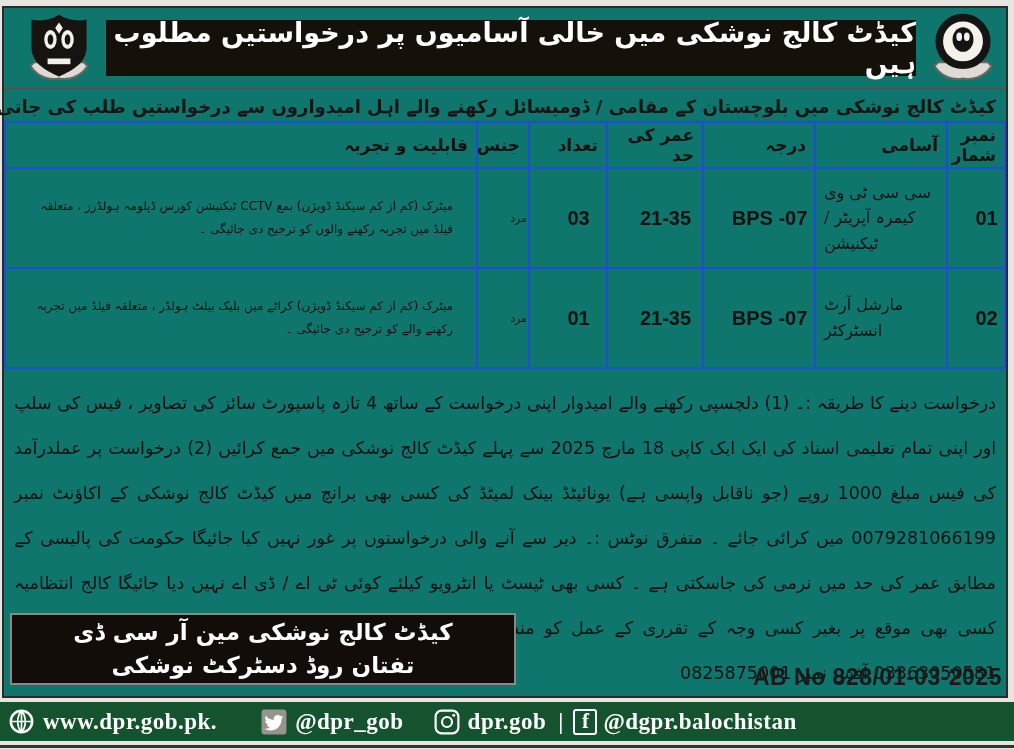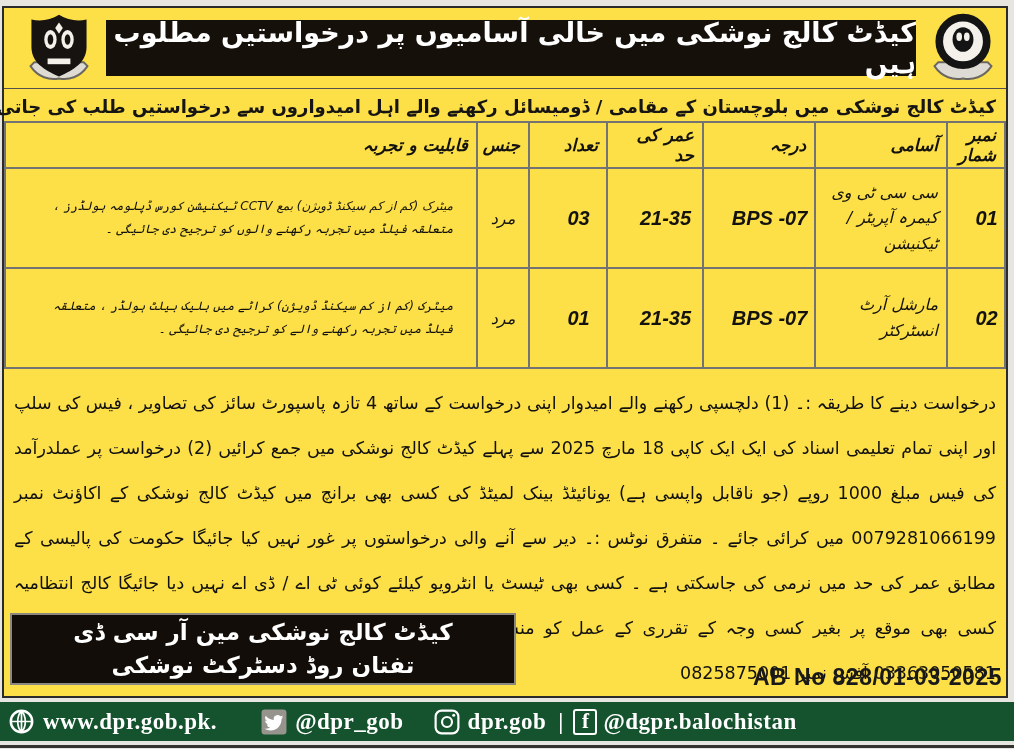--- a/index.html
+++ b/index.html
@@ -1,46 +1,46 @@
 <!DOCTYPE html>
 <html lang="ur"><head>
 <meta charset="utf-8">
 <style>
   html,body{margin:0;padding:0;width:1014px;height:749px;overflow:hidden;
     background:#e7e5e0;font-family:"DejaVu Sans",sans-serif;}
   .page{position:relative;width:1014px;height:749px;background:#e7e5e0;}
 
   
   .ad{position:absolute;left:2px;top:6px;width:1006px;height:692px;
-      border:2px solid #2b2b2b;background:#fde047;box-sizing:border-box;}
+      border:2px solid #2b2b2b;background:#0f766e;box-sizing:border-box;}
 
   
   .header{position:relative;height:80px;border-bottom:1px solid #55504a;}
   .crest{position:absolute;top:3px;width:82px;height:76px;}
   .crest.left{left:14px;}
   .crest.right{right:2px;}
   .banner{position:absolute;left:102px;right:90px;top:12px;height:56px;
       background:#16100b;color:#fff;display:flex;align-items:center;justify-content:center;
       direction:rtl;font-size:27px;font-weight:bold;letter-spacing:0.5px;}
 
   
   .intro{direction:rtl;text-align:right;padding:7px 10px 3px 10px;font-size:18px;
       color:#171513;font-weight:700;height:32px;box-sizing:border-box;white-space:nowrap;}
 
   
   table.vac{width:100%;border-collapse:collapse;direction:rtl;table-layout:fixed;
       border-top:2px solid #2b2b2b;}
-  table.vac th,table.vac td{border:2px solid #737373;box-sizing:border-box;color:#14120f;font-style:italic;}
+  table.vac th,table.vac td{border:2px solid #1d4ed8;box-sizing:border-box;color:#14120f;}
   table.vac thead tr{height:40px;}
   table.vac tbody tr{height:100px;}
   th.u{font-size:17px;font-weight:bold;text-align:right;padding:2px 8px;direction:rtl;}
   td.num{font-family:"Liberation Sans",sans-serif;font-weight:bold;font-size:20px;
       text-align:center;direction:ltr;padding-left:22px;}
-  td.pos{font-size:16px;text-align:right;padding:0 8px;direction:rtl;line-height:1.6;}
-  td.gen{font-size:16px;text-align:center;direction:rtl;}
+  td.pos{font-size:16px;text-align:left;padding:0 8px;direction:rtl;line-height:1.6;}
+  td.gen{font-size:11px;text-align:right;direction:rtl;}
   td.qual{font-size:12px;text-align:right;padding:6px 23px;direction:rtl;line-height:1.9;}
 
   
   .instructions{direction:rtl;text-align:justify;padding:12px 10px 0 10px;
       font-size:17.5px;line-height:45px;color:#121110;height:238px;box-sizing:border-box;}
 
   
   .bottom-strip{position:relative;height:86px;}
   .address-box{position:absolute;left:6px;top:6px;width:506px;height:72px;
       background:#120d08;border:2px solid #8b8882;color:#fff;box-sizing:border-box;

